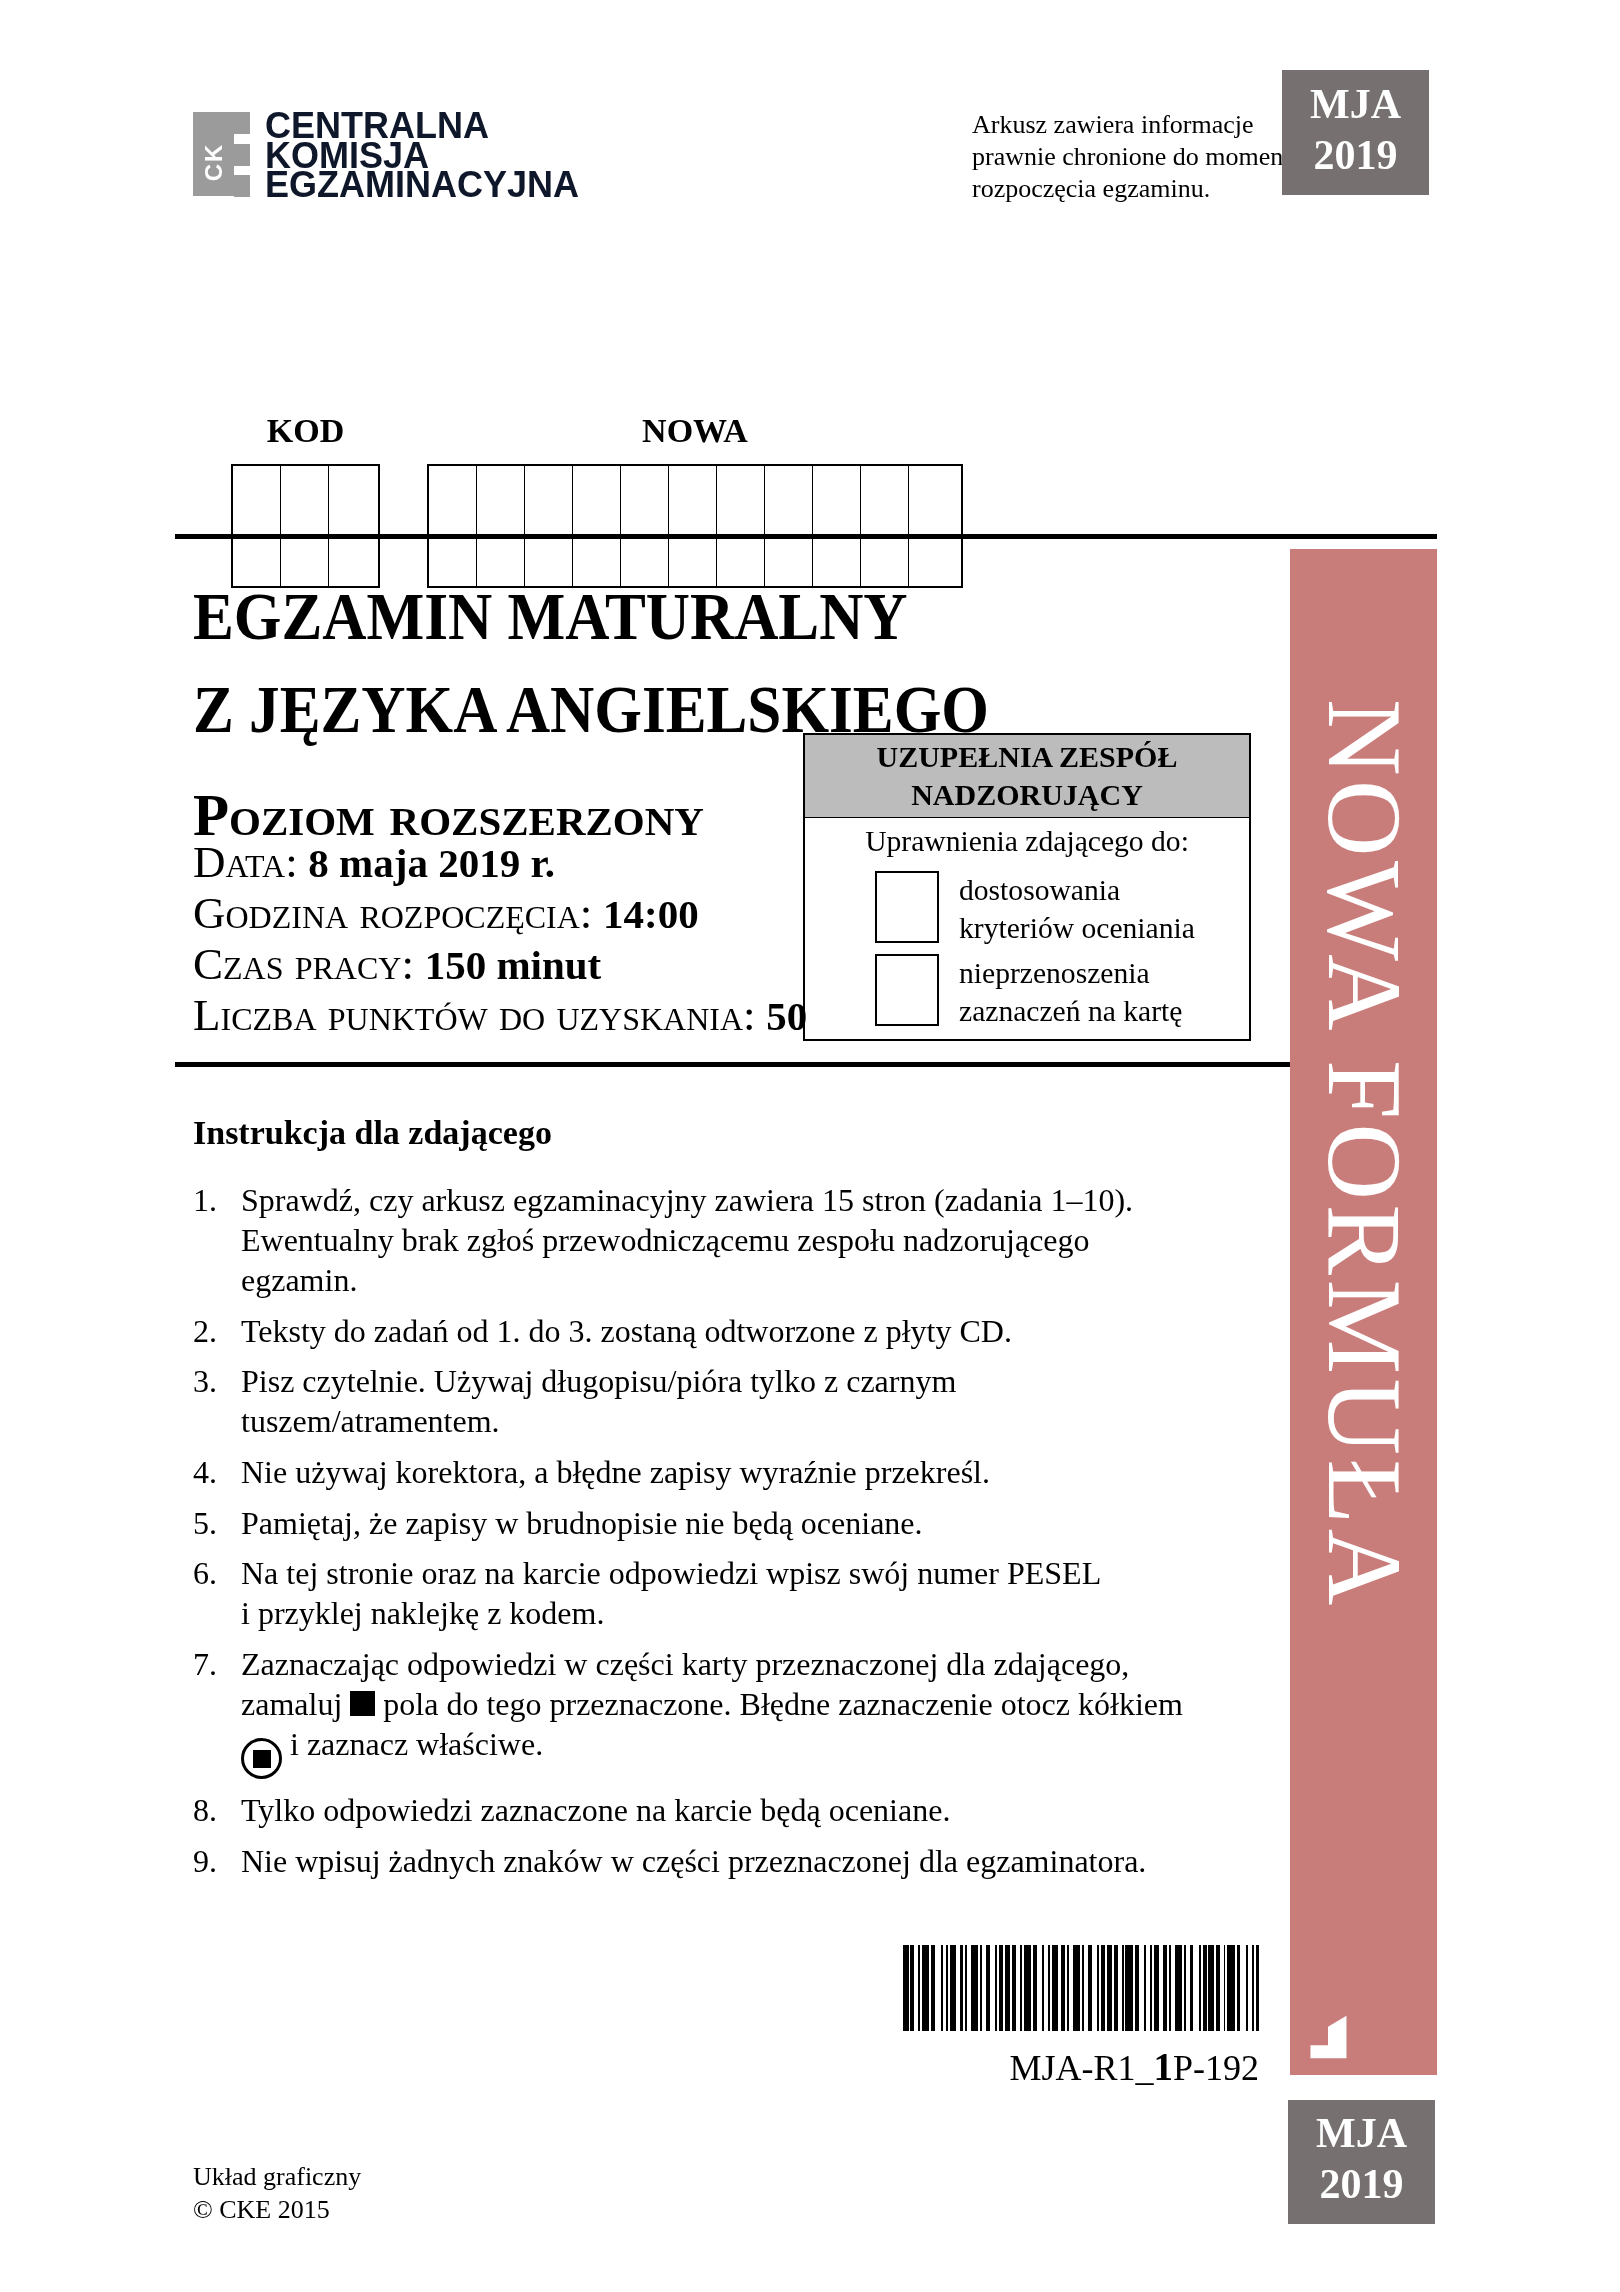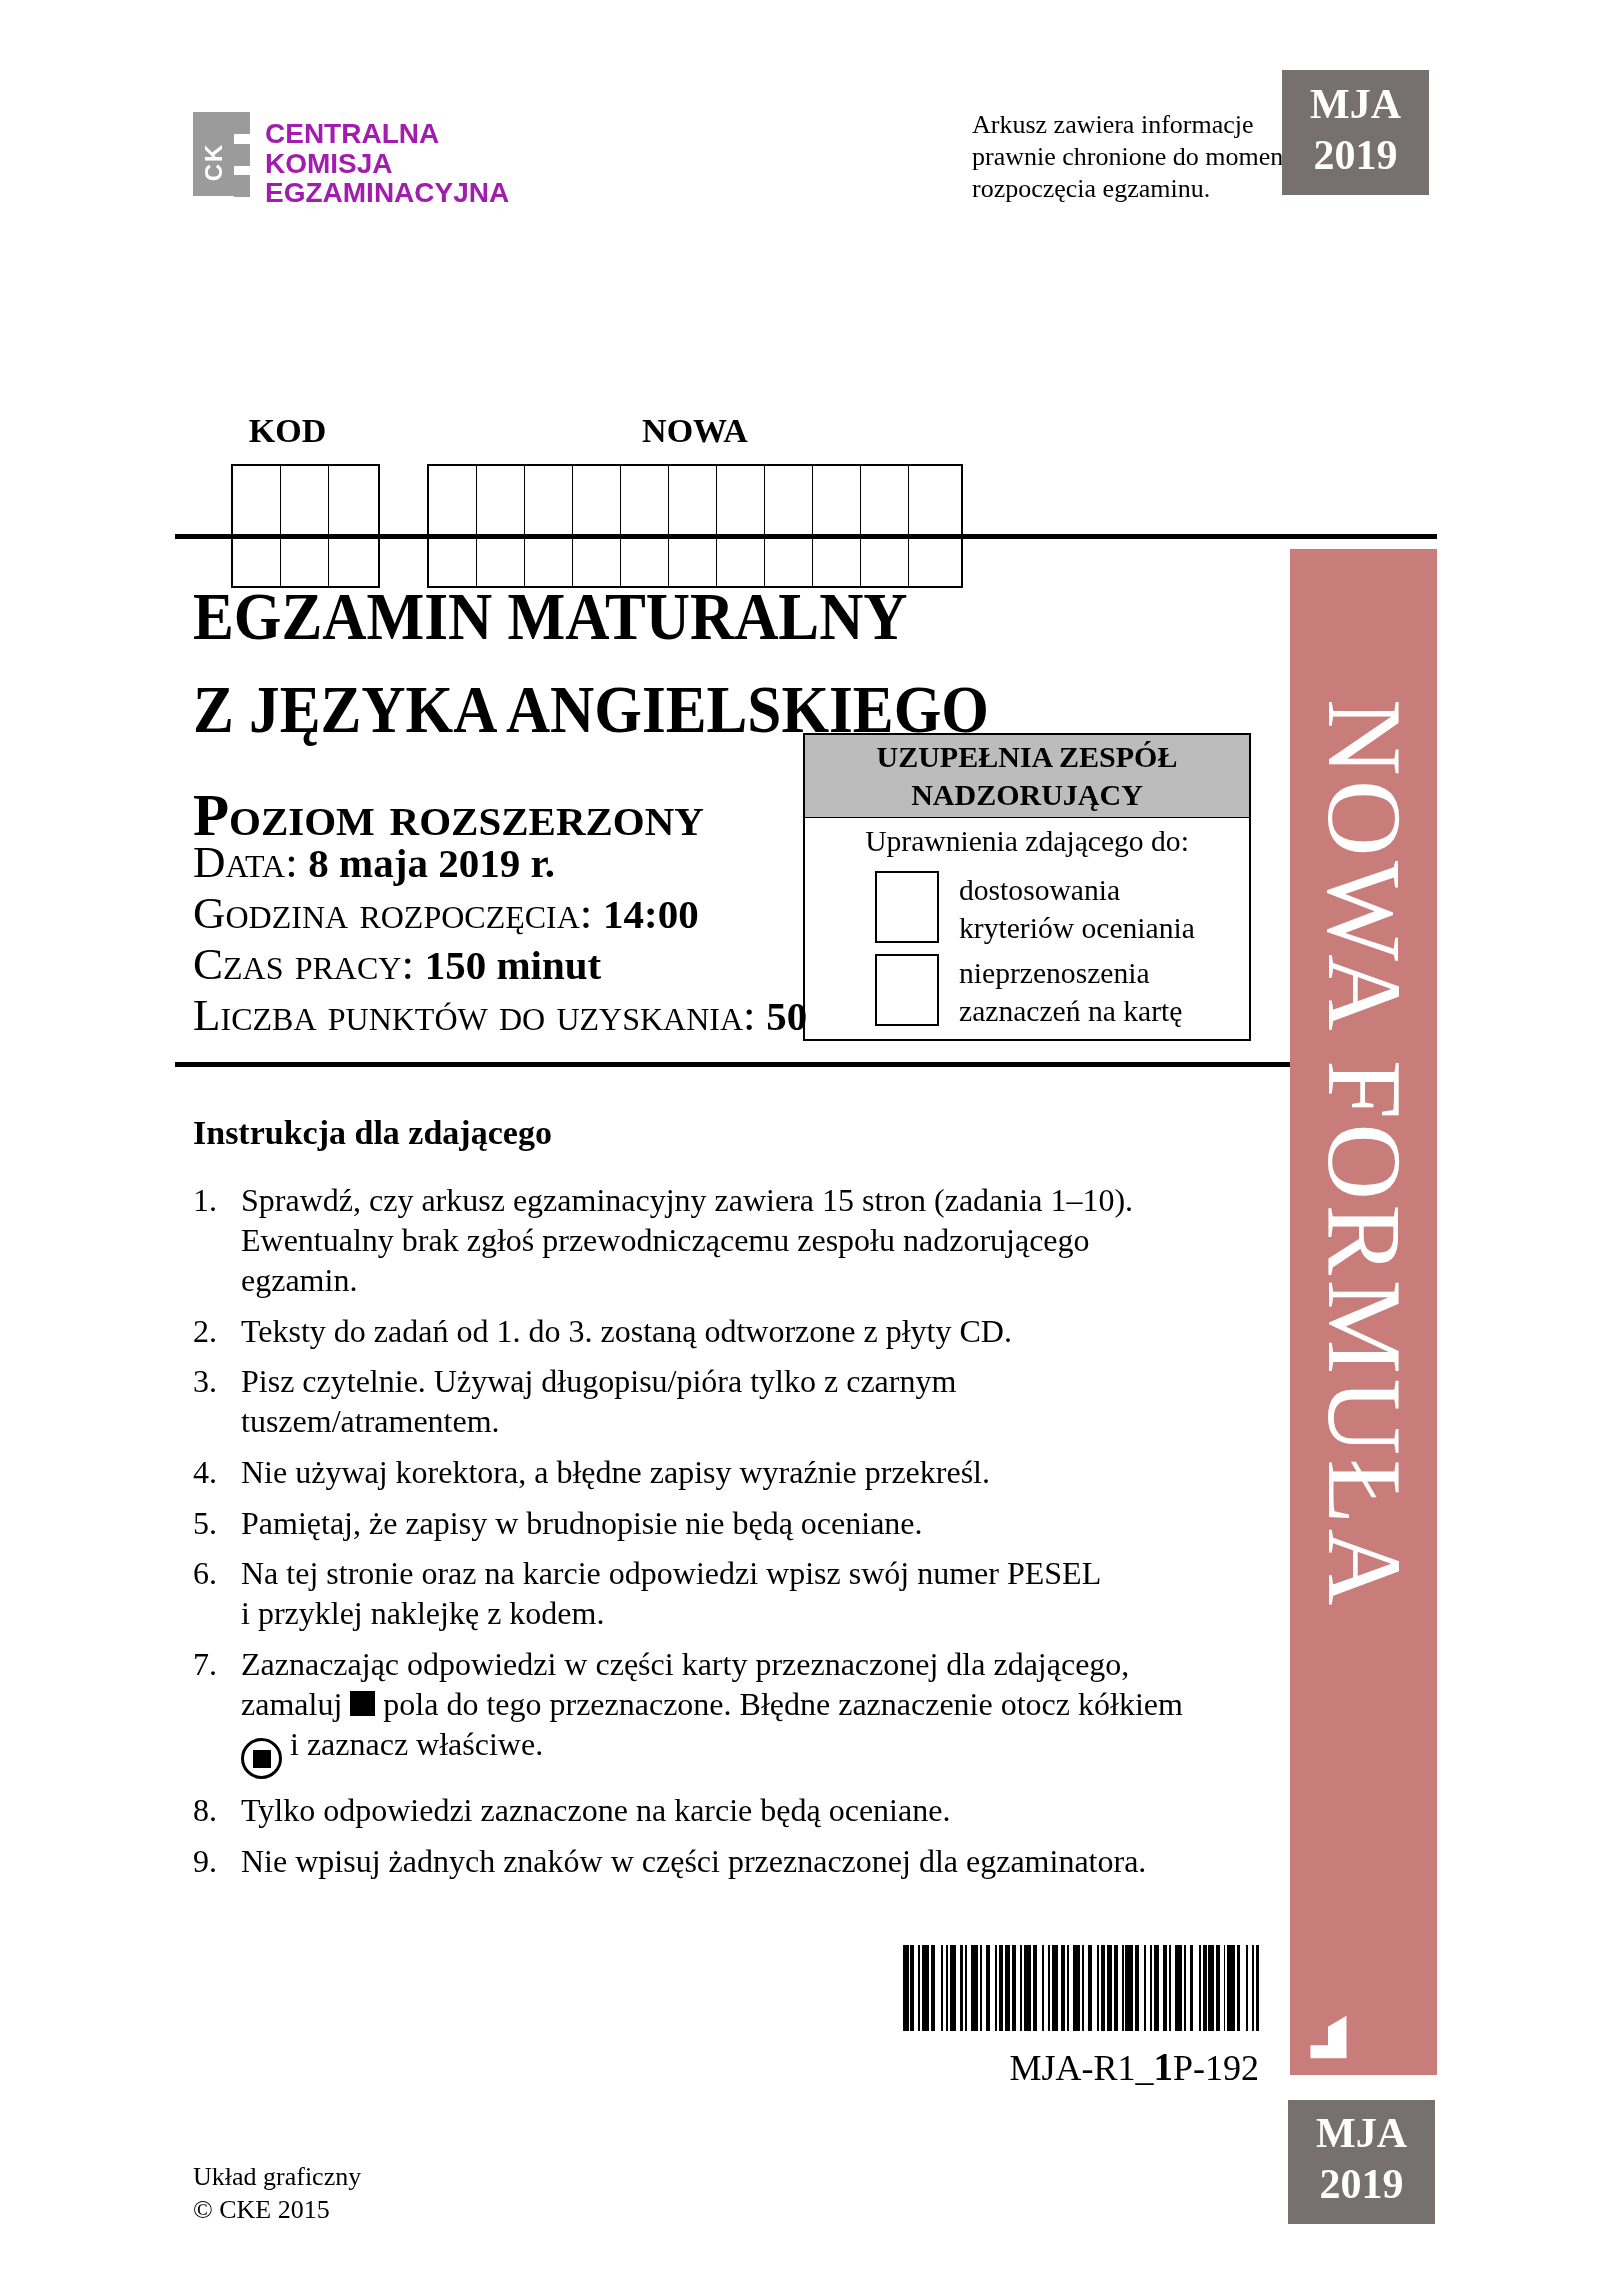--- a/index.html
+++ b/index.html
@@ -16,36 +16,36 @@
   .cke-box { position:absolute; left:0; top:5.4px; width:41px; height:84px; background:#9b9b9b; }
   .cke-ck {
     position:absolute; left:-21.5px; top:36px; width:84px; text-align:center;
     transform:rotate(-90deg); color:#fff; font-family:"Liberation Sans", sans-serif;
     font-weight:bold; font-size:24px; letter-spacing:1.8px;
   }
   .cke-ebar { position:absolute; background:#9b9b9b; left:41px; width:16px; height:21.5px; }
   .cke-ebar.b1 { top:5.4px; } .cke-ebar.b2 { top:37px; } .cke-ebar.b3 { top:68px; }
   .cke-name {
     left:265px; top:111px; font-family:"Liberation Sans", sans-serif;
-    font-weight:bold; font-size:28px; line-height:29.6px; color:#a21caf;margin-top:8px;
+    font-weight:bold; font-size:36px; line-height:29.6px; color:#0f172a;
   }
   .legal-note { left:972px; top:109px; font-size:26px; line-height:32px; }
   .badge {
     background:#767070; color:#fff; text-align:center;
     font-weight:bold; font-size:42px; line-height:51px;
   }
   .badge-top    { left:1282px; top:70px;   width:147px; height:125px; padding-top:9px; box-sizing:border-box; }
   .badge-bottom { left:1288px; top:2100px; width:147px; height:124px; padding-top:8px;  box-sizing:border-box; }
 
   
   .uz-bar {
     left:190px; top:228px; width:778px; height:65px; background:#bcbcbc;
     text-align:center; line-height:65px; font-weight:bold; font-size:33px; letter-spacing:0.9px;
   }
-  .kod-label   { left:213px; top:412px; width:149px; text-align:center; font-weight:bold; font-size:34px; }
+  .kod-label   { left:231px; top:412px; width:149px; text-align:center; font-weight:bold; font-size:34px; }
   .pesel-label { left:427px; top:412px; width:536px; text-align:center; font-weight:bold; font-size:34px; }
   .cellrow { display:flex; border:2.7px solid #000; background:#fff; box-sizing:border-box; height:124px; }
   .kod-row   { left:231px; top:464px; width:149px; }
   .pesel-row { left:427px; top:464px; width:536px; }
   .cell { width:47px; border-left:1.8px solid #000; }
   .cell:first-child { border-left:none; }
   .sticker-box {
     left:972px; top:228px; width:466px; height:252px; border:3.6px solid #000; box-sizing:border-box;
     display:flex; flex-direction:column; align-items:center; justify-content:center;
     font-style:italic; font-size:34px; line-height:45px;

